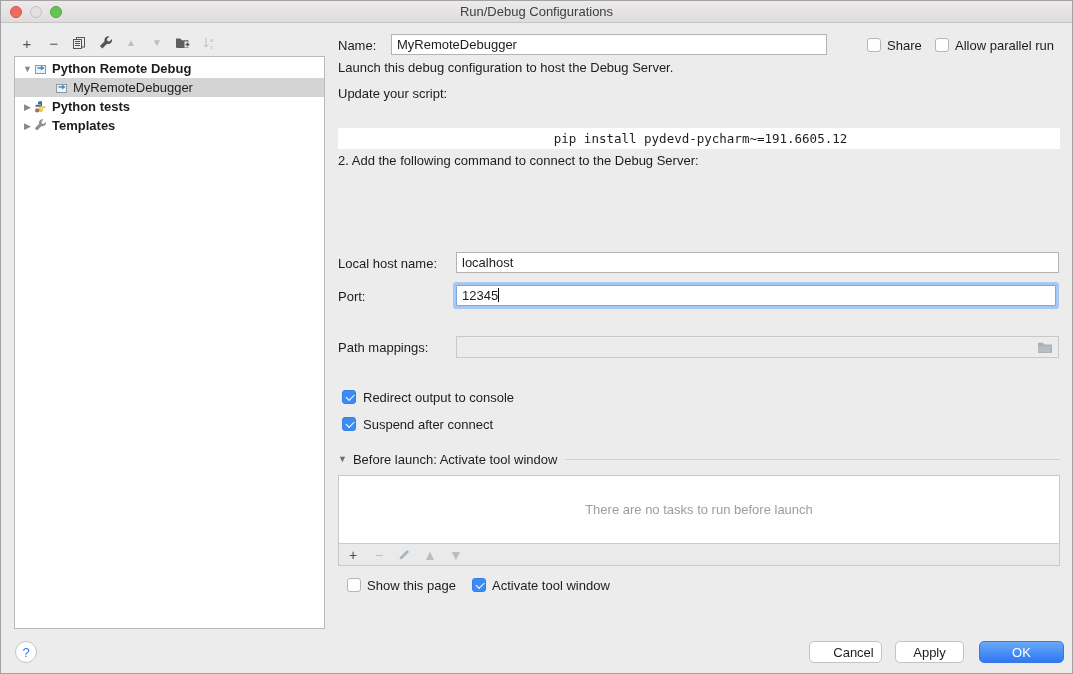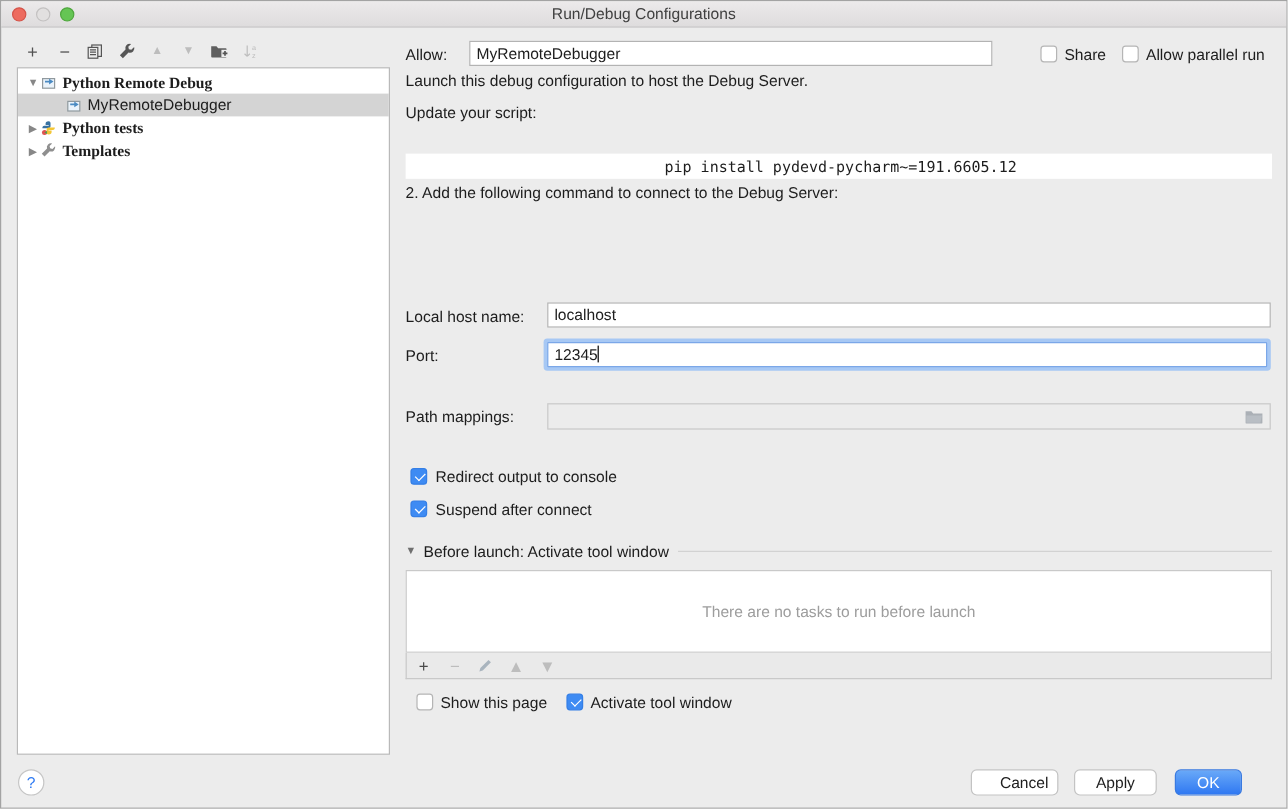--- a/index.html
+++ b/index.html
@@ -38,21 +38,21 @@
   
   .tree-panel {
     position:absolute; left:13px; top:55px; width:311px; height:573px;
     background:#ffffff; border:1px solid #b9b9b9; padding-top:2px;
   }
   .tree-row { display:flex; align-items:center; height:19px; padding-left:6px; }
   .tree-row.selected { background:#d4d4d4; }
   .tree-row .exp { width:13px; font-size:9px; color:#878787; text-align:center; flex:0 0 13px; }
   .tree-row .ticon { width:13px; height:13px; margin-right:5px; flex:0 0 13px; }
   .tree-row .tlabel { font-size:13px; }
-  .tree-row .tlabel.bold { font-weight:700;font-family:Liberation Serif, serif; }
+  .tree-row .tlabel.bold { font-weight:700; }
   .tree-row.child { padding-left:40px; }
   
   .help-btn {
     position:absolute; left:14px; top:640px; width:22px; height:22px;
     border-radius:50%; background:#fff; border:1px solid #c6c6c6;
     color:#2f7bf3; font-size:13px; display:flex; align-items:center; justify-content:center;
   }
   
   .lbl { position:absolute; font-size:13px; line-height:16px; white-space:nowrap; }
   .field {
@@ -189,21 +189,21 @@
         <path d="M11.9 2.9l-2.2 2.2-1.9-.5-.5-1.9L9.5.5a3.4 3.4 0 0 0-4.3 4.3L.8 9.2l2.3 2.3 4.4-4.4a3.4 3.4 0 0 0 4.4-4.2z" fill="#8f8f8f"></path>
       </svg>
       <span class="tlabel bold">Templates</span>
     </div>
   </div>
 
   <div class="help-btn">
       <span>?</span>
     </div>
 
-  <div class="lbl" style="left:337px; top:37px;">Allow:</div>
+  <div class="lbl" style="left:337px; top:37px;">Name:</div>
   <input class="field" style="left: 390px; top: 33px; width: 436px; height: 21px;" value="MyRemoteDebugger">
   <span class="cb" style="left:866px; top:37px;"></span>
   <div class="lbl" style="left:886px; top:37px;">Share</div>
   <span class="cb" style="left:934px; top:37px;"></span>
   <div class="lbl" style="left:954px; top:37px;">Allow parallel run</div>
 
   <div class="lbl" style="left:337px; top:59px;">Launch this debug configuration to host the Debug Server.</div>
   <div class="lbl" style="left:337px; top:85px;">Update your script:</div>
   <div class="codebox" style="left:337px; top:127px; width:722px; height:21px; line-height:21px;">pip install pydevd-pycharm~=191.6605.12</div>
   <div class="lbl" style="left:337px; top:152px;">2. Add the following command to connect to the Debug Server:</div>
@@ -245,15 +245,15 @@
     <span class="tbi dis tri">▼</span>
   </div>
 
   <span class="cb" style="left:346px; top:577px;"></span>
   <div class="lbl" style="left:366px; top:577px;">Show this page</div>
   <span class="cb checked" style="left:471px; top:577px;"></span>
   <div class="lbl" style="left:491px; top:577px;">Activate tool window</div>
 
   <button class="btn" style="left:808px; width:73px;padding-left:16px;">Cancel</button>
   <button class="btn" style="left:894px; width:69px;">Apply</button>
-  <button class="btn primary" style="left:978px; width:56px;">OK</button>
+  <button class="btn primary" style="left:978px; width:85px;">OK</button>
 
 </div>
 
 </body></html>

